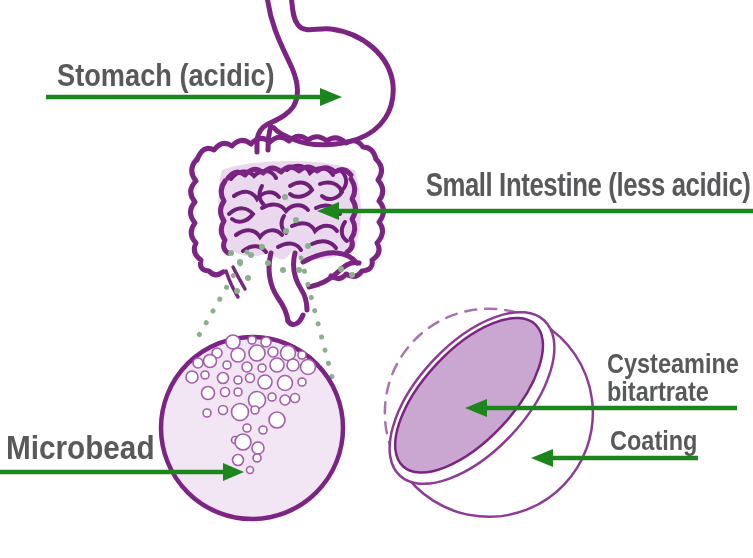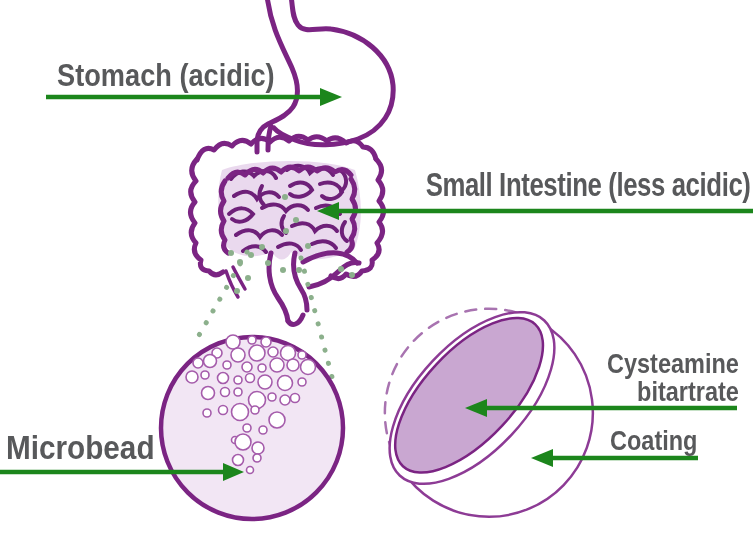--- a/index.html
+++ b/index.html
@@ -3,21 +3,21 @@
 <meta charset="utf-8">
 <style>
   :root{
     --label-text:#58595b; --arrow-green:#1c861c; --magnifier-dot-green:#8cb08c;
     --tract-outline-purple:#7b2483; --bead-outline-purple:#8d3b95; --squiggle-purple:#6e2079;
     --intestine-fill:#ead9ee; --microbead-fill:#f2e6f4; --core-fill:#c9a7d1;
     --bubble-stroke:#a55cab; --dashed-arc-purple:#a873b0;
   }
   html,body{margin:0;padding:0;background:#fff;}
   #canvas{position:relative;width:753px;height:558px;background:#fff;overflow:hidden;
-          font-family:"Liberation Sans",sans-serif;text-align:right;}
+          font-family:"Liberation Sans",sans-serif;}
   #art{position:absolute;left:0;top:0;}
   .tract{stroke:var(--tract-outline-purple,#7b2483);stroke-width:5;fill:none;
          stroke-linecap:round;stroke-linejoin:round;}
   .tract-thin{stroke:var(--tract-outline-purple,#7b2483);stroke-width:3.5;fill:none;stroke-linecap:round;}
   .squiggle{stroke:var(--squiggle-purple,#6e2079);stroke-width:4;fill:none;stroke-linecap:round;}
   .gut-fill{fill:var(--intestine-fill,#ead9ee);stroke:none;}
   .dotline{stroke:var(--magnifier-dot-green,#8cb08c);stroke-width:5;fill:none;
            stroke-linecap:round;stroke-dasharray:0.1 13.5;}
   .bead-dot{fill:var(--magnifier-dot-green,#8cb08c);}
   .mb-circle{fill:var(--microbead-fill,#f2e6f4);stroke:var(--tract-outline-purple,#7b2483);stroke-width:4.5;}

